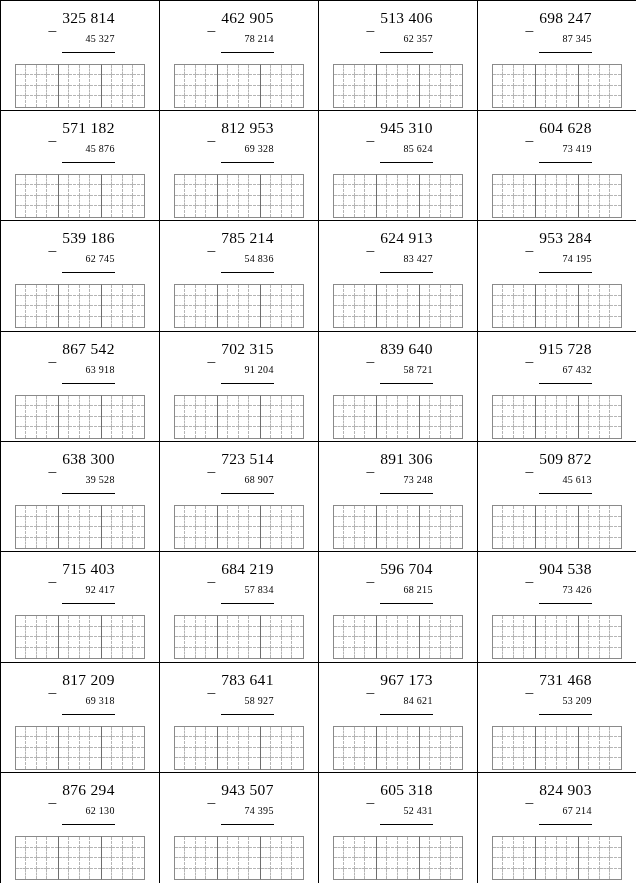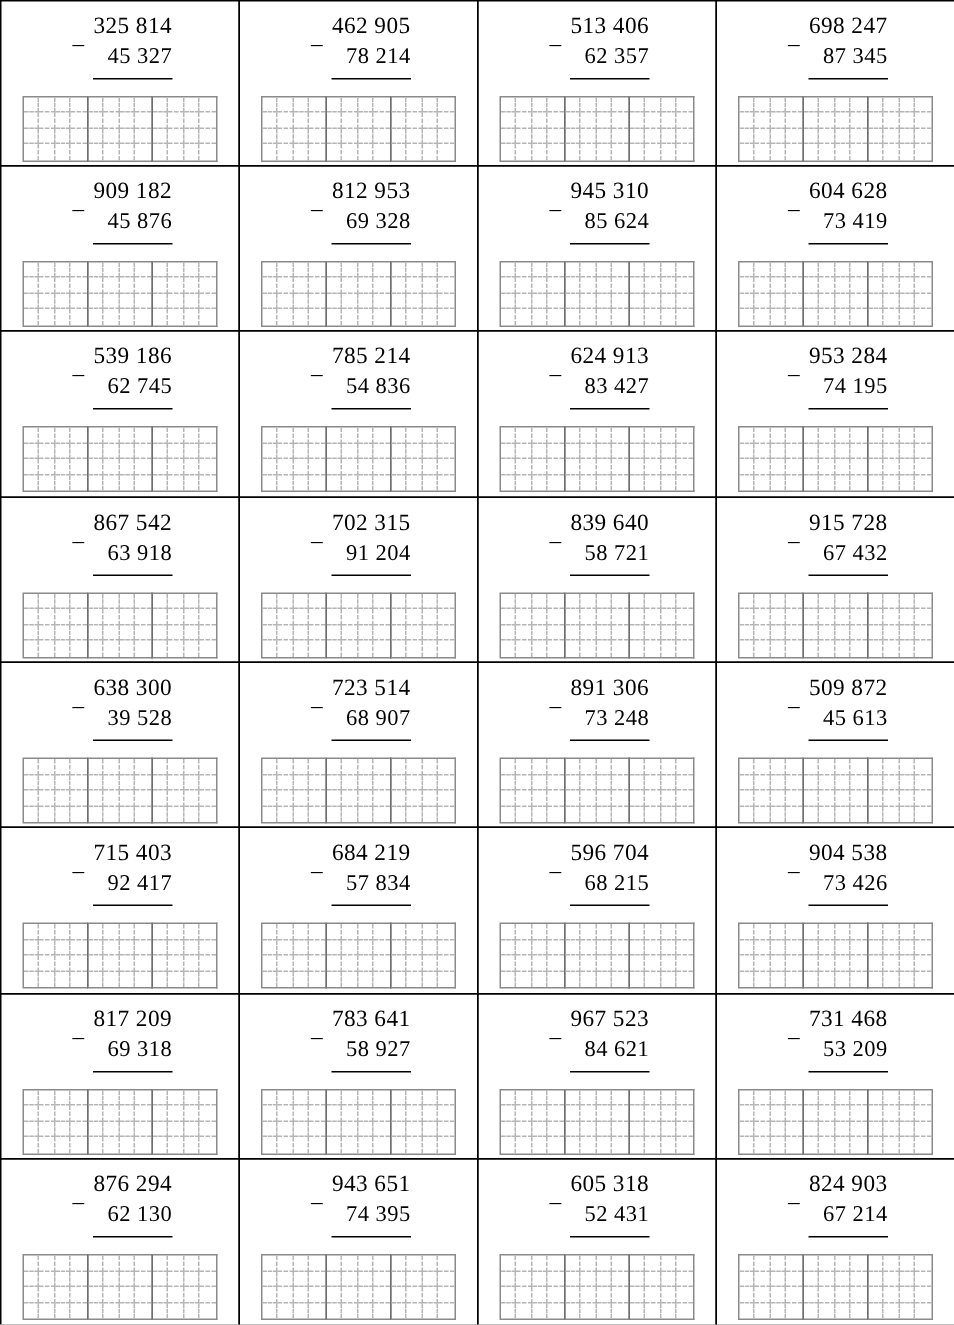--- a/index.html
+++ b/index.html
@@ -65,21 +65,21 @@
     text-align: center;
     font-size: 15.5px;
     line-height: 21px;
     align-self: start;
     margin-top: -9px;
   }
   .subtrahend {
     grid-column: 2;
     grid-row: 2;
     text-align: right;
-    font-size: 15px;
+    font-size: 10px;
     line-height: 21px;
     letter-spacing: 0.3px;
     white-space: nowrap;
     border-bottom: 1.6px solid #000000;
     padding-bottom: 3px;
   }
 
   
   .answer-grid {
     display: flex;
@@ -459,21 +459,21 @@
               <div class="grid-cell"></div>
               <div class="grid-cell last-col"></div>
             </div>
           </div>
         </div>
       </div>
     </div>
     <div class="ws-row">
       <div class="ws-cell">
         <div class="sum">
-          <div class="minuend">909 182</div>
+          <div class="minuend">571 182</div>
           <div class="op-sign">–</div>
           <div class="subtrahend">45 876</div>
         </div>
         <div class="answer-grid">
           <div class="grid-block">
             <div class="grid-line">
               <div class="grid-cell"></div>
               <div class="grid-cell"></div>
               <div class="grid-cell"></div>
               <div class="grid-cell last-col"></div>
@@ -2383,21 +2383,21 @@
               <div class="grid-cell"></div>
               <div class="grid-cell"></div>
               <div class="grid-cell"></div>
               <div class="grid-cell last-col"></div>
             </div>
           </div>
         </div>
       </div>
       <div class="ws-cell">
         <div class="sum">
-          <div class="minuend">967 523</div>
+          <div class="minuend">967 173</div>
           <div class="op-sign">–</div>
           <div class="subtrahend">84 621</div>
         </div>
         <div class="answer-grid">
           <div class="grid-block">
             <div class="grid-line">
               <div class="grid-cell"></div>
               <div class="grid-cell"></div>
               <div class="grid-cell"></div>
               <div class="grid-cell last-col"></div>
@@ -2646,21 +2646,21 @@
               <div class="grid-cell"></div>
               <div class="grid-cell"></div>
               <div class="grid-cell"></div>
               <div class="grid-cell last-col"></div>
             </div>
           </div>
         </div>
       </div>
       <div class="ws-cell">
         <div class="sum">
-          <div class="minuend">943 651</div>
+          <div class="minuend">943 507</div>
           <div class="op-sign">–</div>
           <div class="subtrahend">74 395</div>
         </div>
         <div class="answer-grid">
           <div class="grid-block">
             <div class="grid-line">
               <div class="grid-cell"></div>
               <div class="grid-cell"></div>
               <div class="grid-cell"></div>
               <div class="grid-cell last-col"></div>

